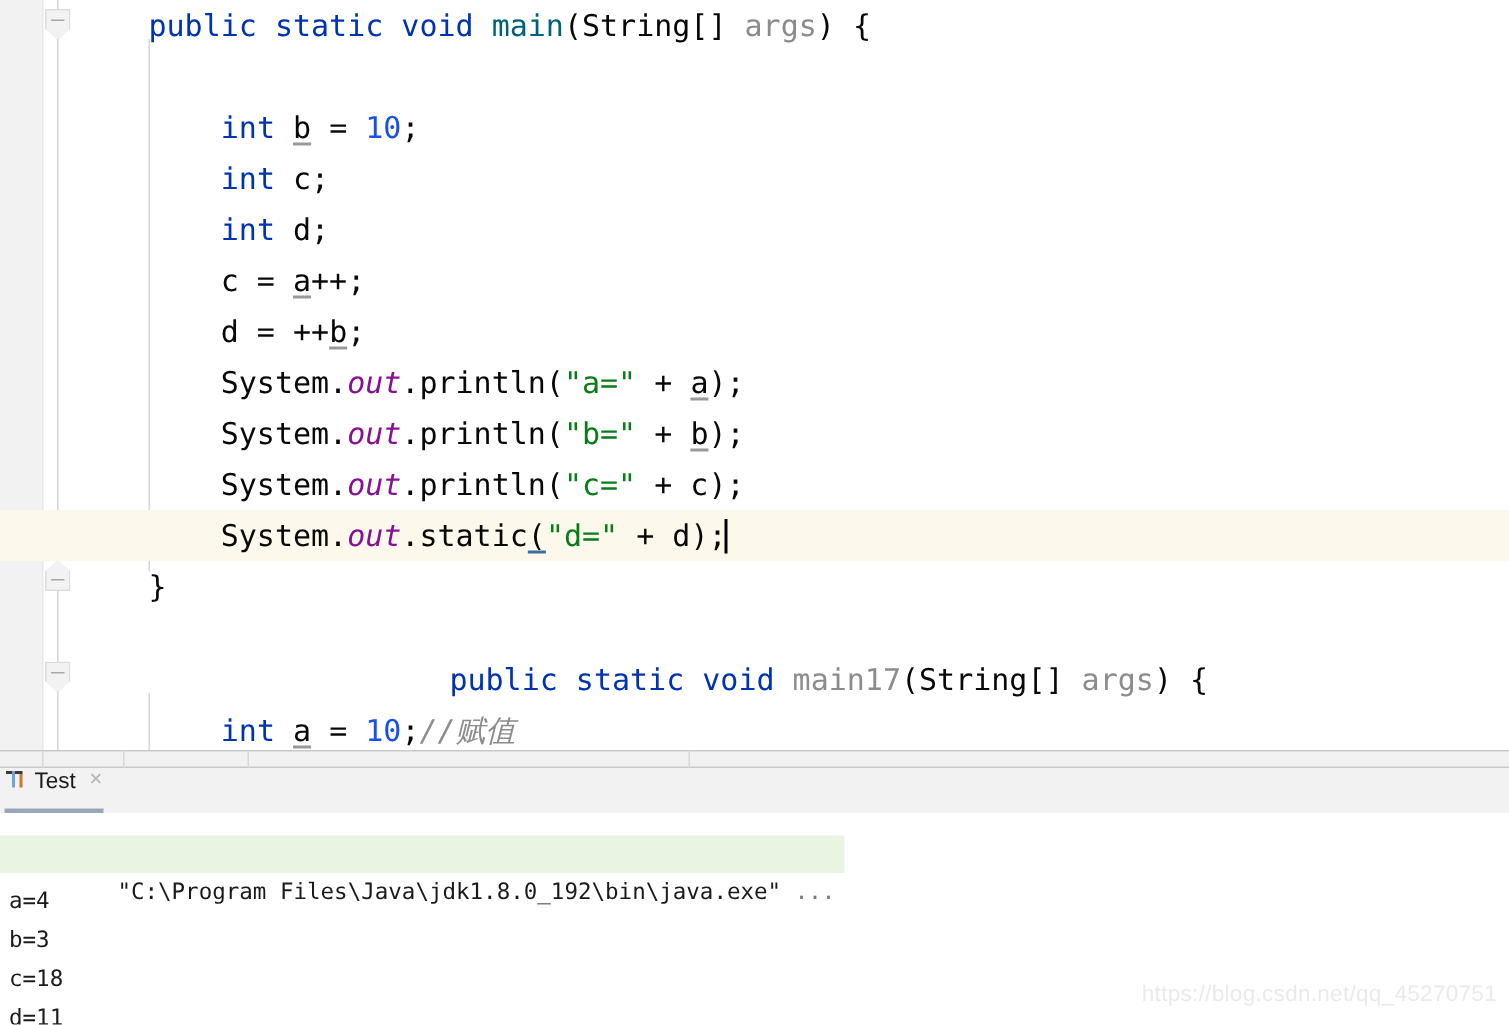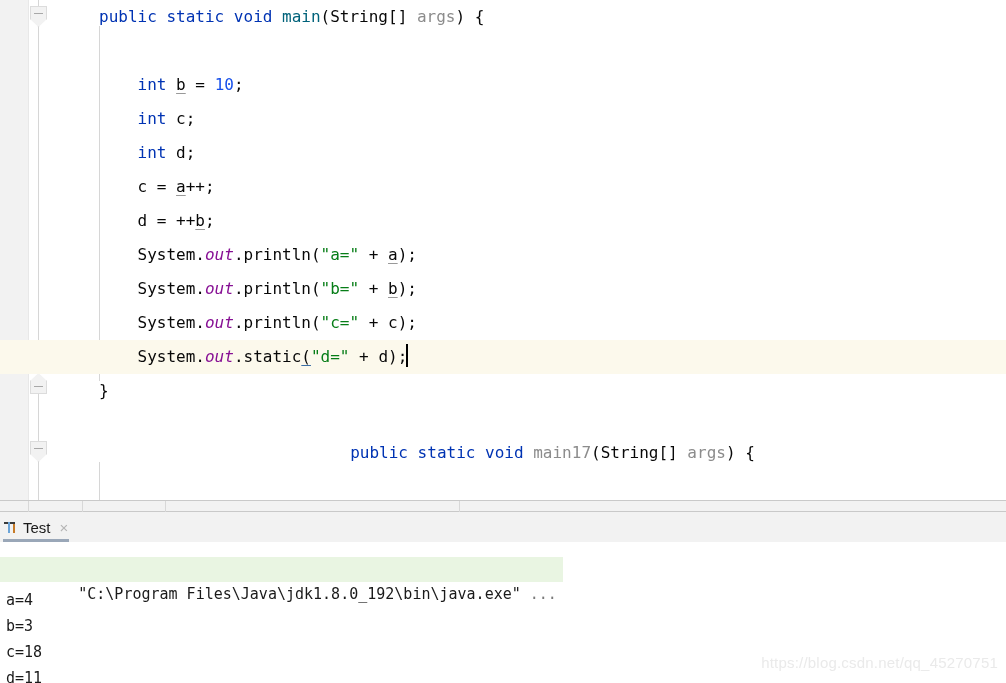--- a/index.html
+++ b/index.html
@@ -93,21 +93,21 @@
     height: 500px;
   }
   .line {
     position: absolute;
     left: 0;
     width: 1006px;
     height: 34px;
     line-height: 34px;
     white-space: pre;
     font-family: "DejaVu Sans Mono", monospace;
-    font-size: 16px;
+    font-size: 20px;
     color: #000000;
   }
   .line .txt {
     display: inline-block;
     padding-left: 99px;
     white-space: pre;
   }
   .line.current {
     background: #fcf9ec;
   }
@@ -166,21 +166,21 @@
     left: 0; top: 0;
     width: 1006px;
     height: 30px;
     background: #f2f2f2;
   }
   .tab {
     position: absolute;
     left: 0; top: 0;
     height: 30px;
     display: flex;
-    align-items: center;
+    align-items: flex-start;
     padding: 0 10px 0 3px;
     box-sizing: border-box;
   }
   .tab .tab-icon {
     width: 14px;
     height: 14px;
     margin-right: 6px;
     position: relative;
     flex: none;
   }
@@ -300,20 +300,21 @@
         <div class="line" style="top: 136px;"><span class="txt"><span class="plain">    </span><span class="kw">int</span><span class="plain"> d;</span></span></div>
         <div class="line" style="top: 170px;"><span class="txt"><span class="plain">    c = </span><span class="plain var">a</span><span class="plain">++;</span></span></div>
         <div class="line" style="top: 204px;"><span class="txt"><span class="plain">    d = ++</span><span class="plain var">b</span><span class="plain">;</span></span></div>
         <div class="line" style="top: 238px;"><span class="txt"><span class="plain">    System.</span><span class="stat">out</span><span class="plain">.println(</span><span class="str">"a="</span><span class="plain"> + </span><span class="plain var">a</span><span class="plain">);</span></span></div>
         <div class="line" style="top: 272px;"><span class="txt"><span class="plain">    System.</span><span class="stat">out</span><span class="plain">.println(</span><span class="str">"b="</span><span class="plain"> + </span><span class="plain var">b</span><span class="plain">);</span></span></div>
         <div class="line" style="top: 306px;"><span class="txt"><span class="plain">    System.</span><span class="stat">out</span><span class="plain">.println(</span><span class="str">"c="</span><span class="plain"> + c);</span></span></div>
         <div class="line current" style="top: 340px;"><span class="txt"><span class="plain">    System.</span><span class="stat">out</span><span class="plain">.static</span><span class="plain ulparen">(</span><span class="str">"d="</span><span class="plain"> + d);</span><span class="caret"></span></span></div>
         <div class="line" style="top: 374px;"><span class="txt"><span class="plain">}</span></span></div>
         <div class="line" style="top: 408px;"><span class="txt"></span></div>
         <div class="line" style="top: 436px; text-align: center;"><span class="txt"><span class="kw">public static void </span><span class="methgr">main17</span><span class="plain">(</span><span class="plain">String[] </span><span class="param">args</span><span class="plain">) {</span></span></div>
+        <div class="line" style="top: 470px;"><span class="txt"><span class="plain">    </span><span class="kw">int</span><span class="plain"> </span><span class="plain var">a</span><span class="plain"> = </span><span class="num">10</span><span class="plain">;</span><span class="cmt">//赋值</span></span></div>
       </div>
   </div>
 
   <div class="tw-divider">
     <div class="seg" style="left:28px"></div>
     <div class="seg" style="left:82px"></div>
     <div class="seg" style="left:165px"></div>
     <div class="seg" style="left:459px"></div>
 
   </div>

